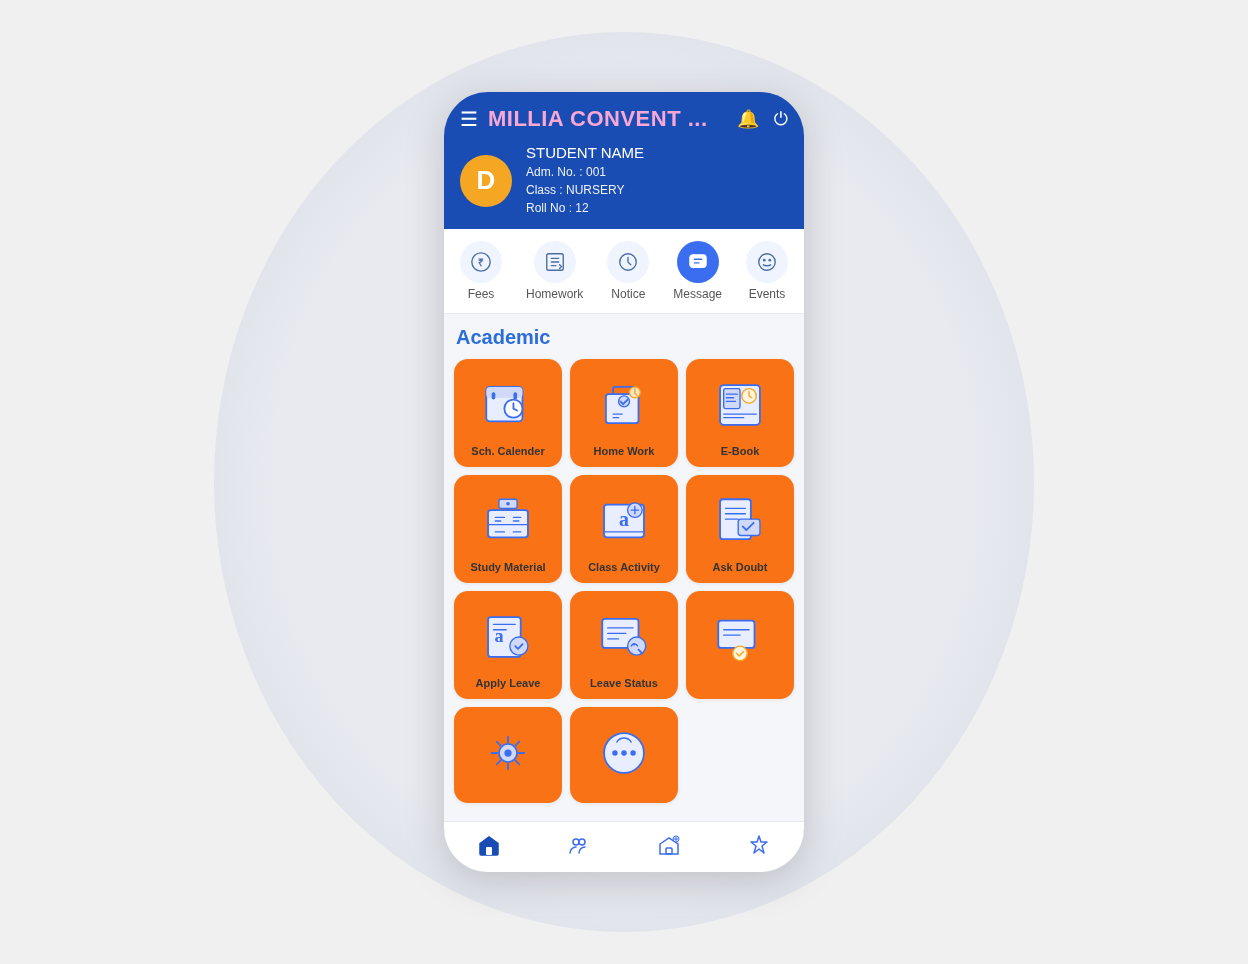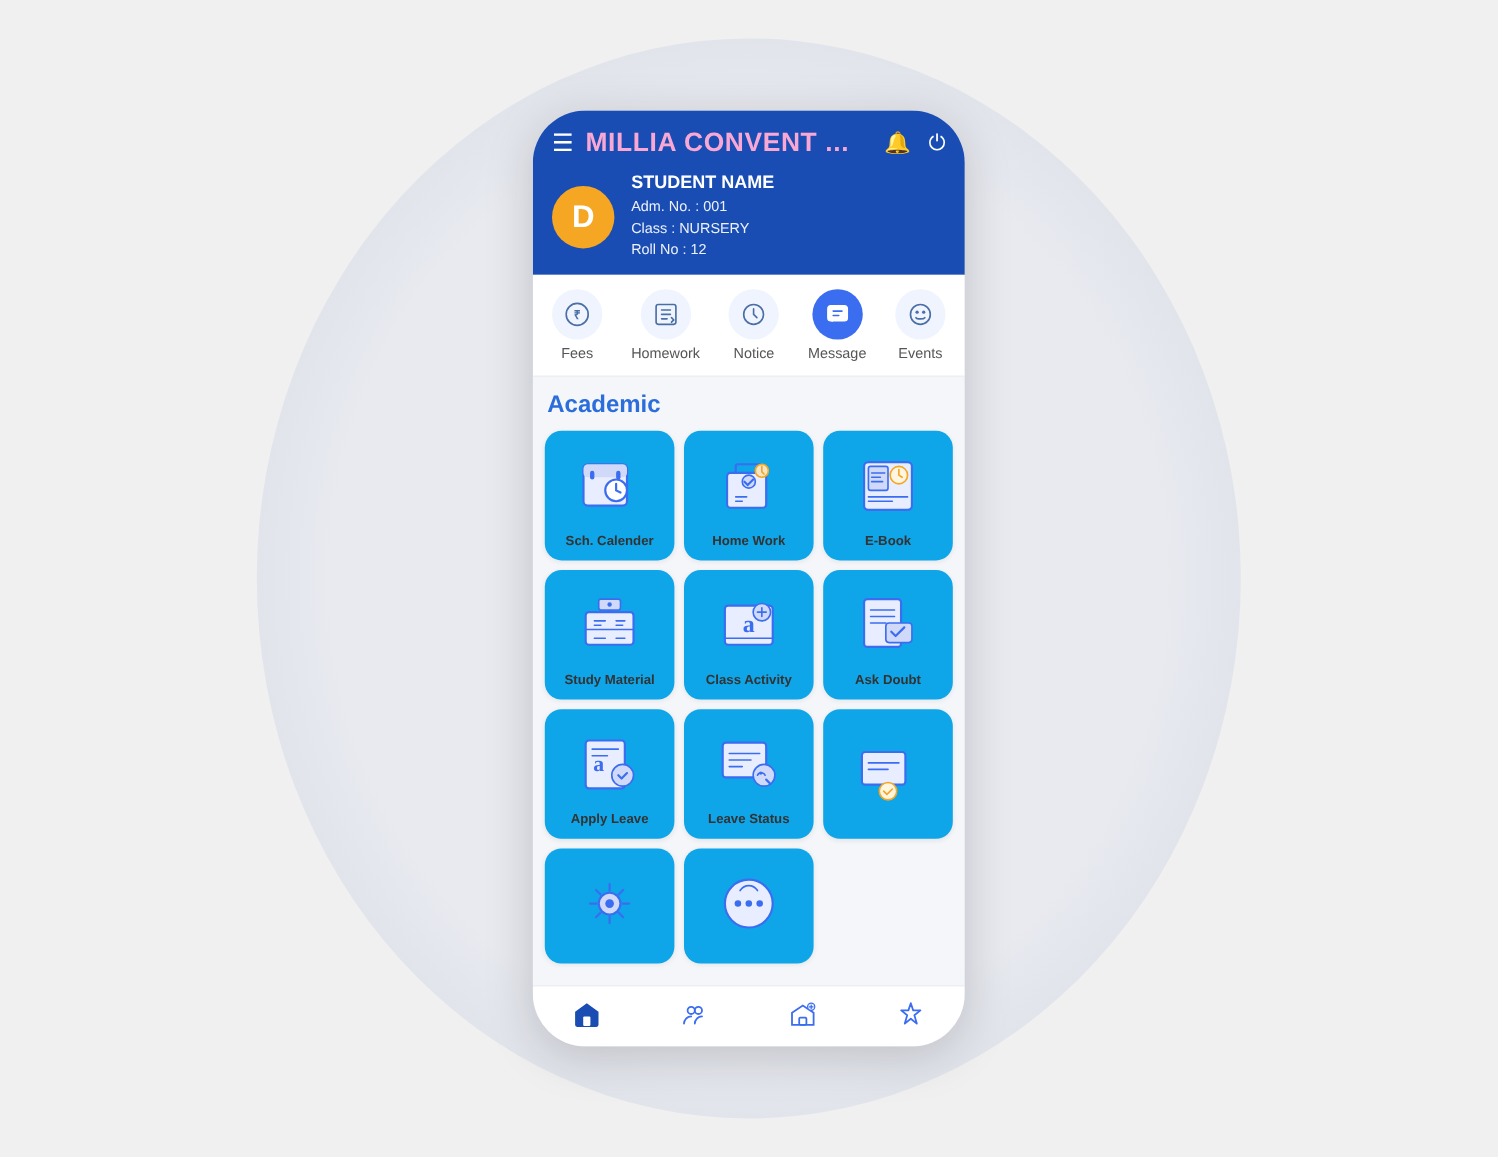--- a/index.html
+++ b/index.html
@@ -100,21 +100,21 @@
       font-weight: 700;
       flex-shrink: 0;
     }
 
     .student-details {
       color: white;
     }
 
     .student-name {
       font-size: 15px;
-      font-weight: 700;
+      font-weight: 400;
       margin-bottom: 2px;
     }
 
     .student-detail-line {
       font-size: 12px;
       opacity: 0.92;
       line-height: 1.5;
     }
 
     
@@ -176,26 +176,26 @@
     }
 
     .grid-3 {
       display: grid;
       grid-template-columns: repeat(3, 1fr);
       gap: 8px;
       margin-bottom: 8px;
     }
 
     .grid-card {
-      background: #0ea5e9;
+      background: #f97316;
       border-radius: 14px;
       display: flex;
       flex-direction: column;
       align-items: center;
-      justify-content: center;
+      justify-content: flex-start;
       padding: 14px 6px 10px 6px;
       cursor: pointer;
       box-shadow: 0 1px 4px rgba(0,0,0,0.07);
     }
 
     .card-icon {
       width: 64px;
       height: 64px;
       display: flex;
       align-items: center;

